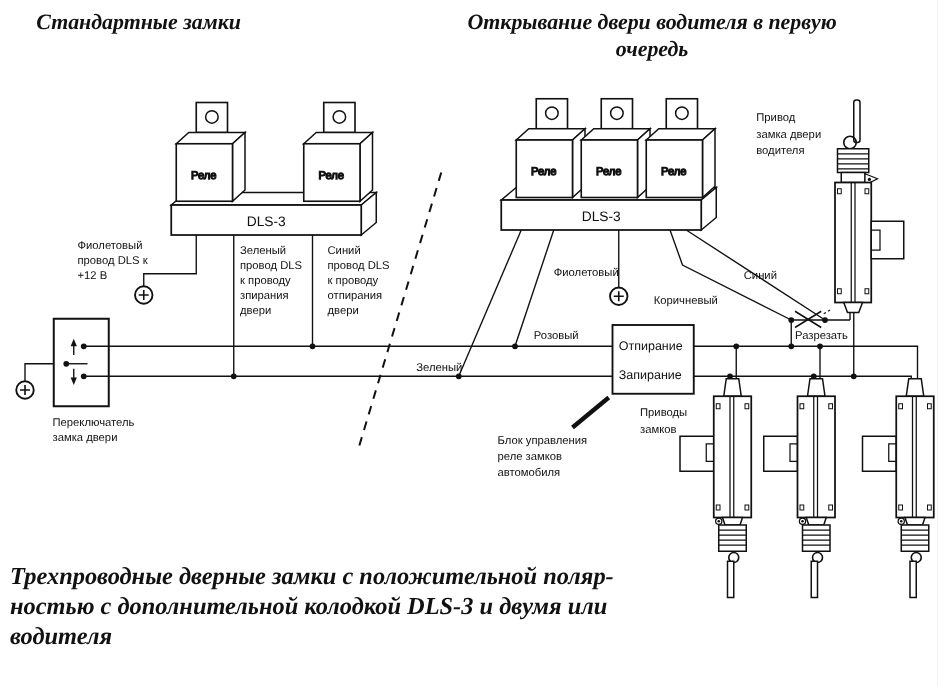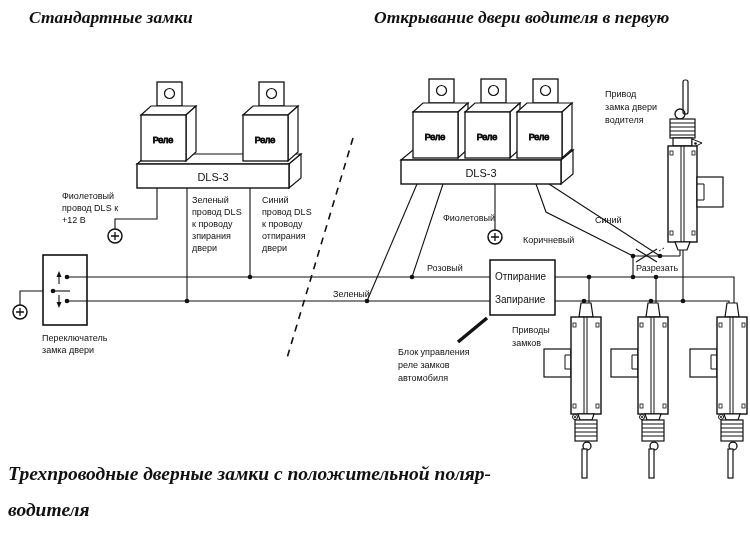--- a/index.html
+++ b/index.html
@@ -3,34 +3,35 @@
 <meta charset="utf-8">
 <style>
   html,body{margin:0;padding:0;background:#e8e8e8;}
   .page{position:relative;width:750px;height:549px;background:#ffffff;overflow:hidden;
         font-family:"Liberation Sans",sans-serif;color:#111;}
   .title{position:absolute;font-family:"Liberation Serif",serif;font-weight:bold;
          font-style:italic;font-size:17.5px;line-height:22px;white-space:nowrap;}
   .caption{position:absolute;left:8px;top:450px;width:600px;
            font-family:"Liberation Serif",serif;font-weight:bold;font-style:italic;
            font-size:19.5px;line-height:24px;}
-  .caption div{white-space:nowrap;margin-top:12px;}
+  .caption div{white-space:nowrap;}
   svg{position:absolute;left:0;top:0;}
   svg text{font-family:"Liberation Sans",sans-serif;font-size:9px;fill:#111;}
   text.big{font-size:11px;}
   text.boxlbl{font-size:10px;}
 </style>
 </head>
 <body>
 
 <div class="page">
 
   <div class="title" style="left:29px;top:6px;">Стандартные замки</div>
   <div class="title" style="left:374px;top:6px;text-align:center;">
     <div>Открывание двери водителя в первую</div>
+    <div>очередь</div>
   </div>
 
   <svg width="750" height="549" viewBox="0 0 750 549">
     <defs>
 
       <g id="relay">
         <rect x="16" y="-33" width="25" height="24" fill="#fff" stroke="#111" stroke-width="1.3"></rect>
         <circle cx="28.5" cy="-21.5" r="5" fill="#fff" stroke="#111" stroke-width="1.2"></circle>
         <path d="M0,0 L10,-9 L55,-9 L45,0 Z" fill="#fff" stroke="#111" stroke-width="1.2"></path>
         <path d="M45,0 L55,-9 L55,37 L45,46 Z" fill="#fff" stroke="#111" stroke-width="1.2"></path>
@@ -214,15 +215,16 @@
       <text x="512" y="346">замков</text>
 
       <text x="605" y="97">Привод</text>
       <text x="605" y="110">замка двери</text>
       <text x="605" y="123">водителя</text>
     </g>
   </svg>
 
   <div class="caption">
     <div>Трехпроводные дверные замки с положительной поляр-</div>
+    <div>ностью с дополнительной колодкой DLS-3 и двумя или</div>
     <div>водителя</div>
   </div>
 </div>
 
 </body></html>

